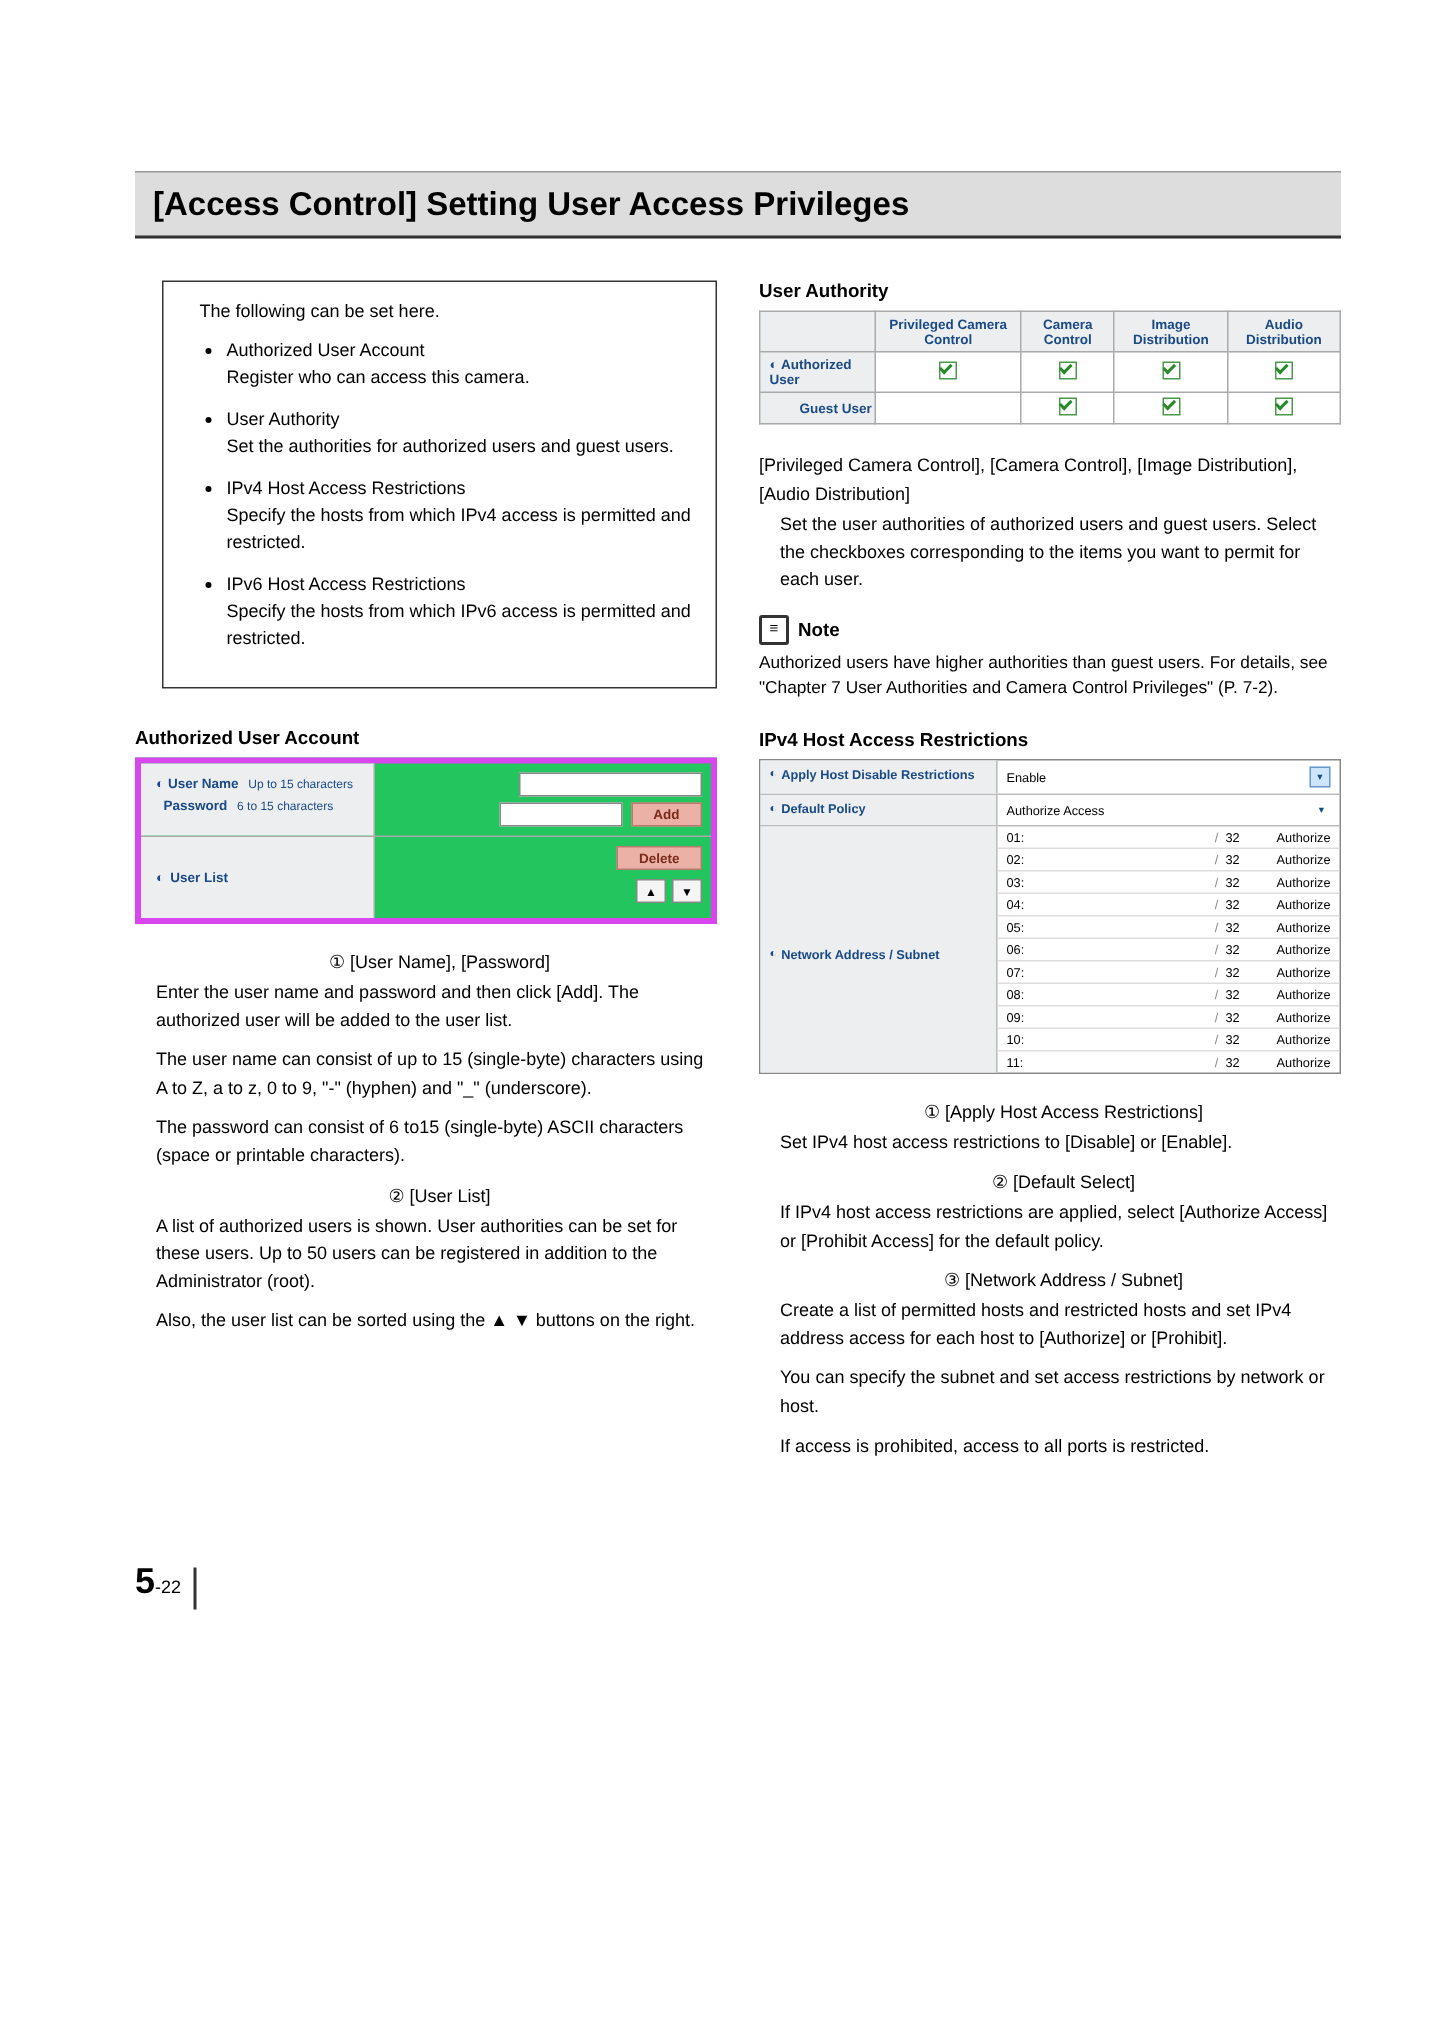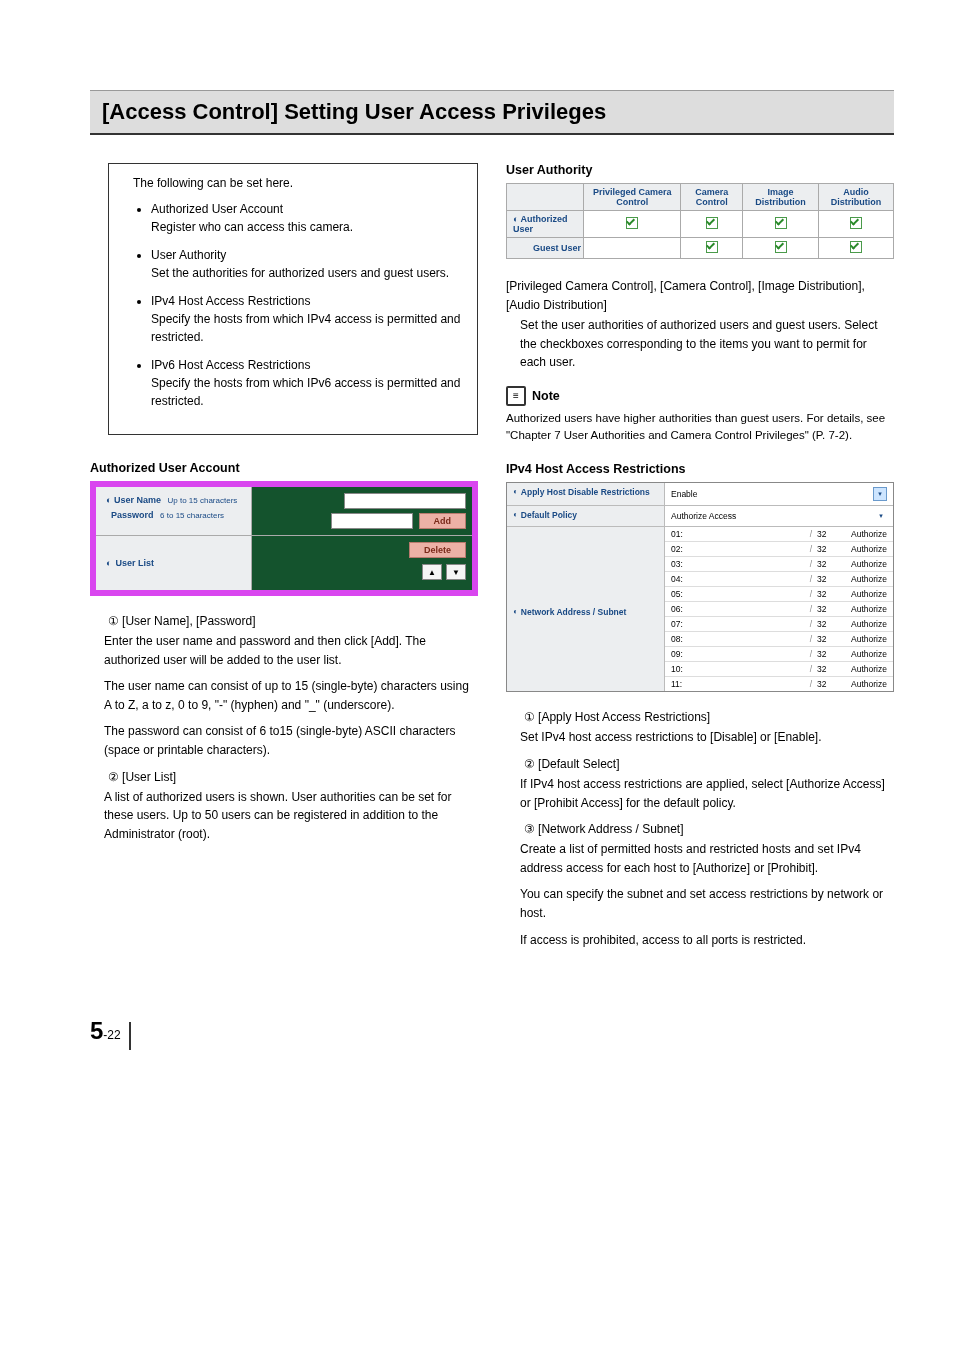--- a/index.html
+++ b/index.html
@@ -6,20 +6,21 @@
     font-family: Arial, Helvetica, sans-serif;
     font-size: 12px;
     color: #000;
     margin: 0;
     padding: 0;
     width: 954px;
     background: #fff;
   }
   .page {
     padding: 90px 60px 40px 90px;
+    margin-top: 24px;
   }
   .title-bar {
     background: #ddd;
     padding: 8px 12px;
     margin-bottom: 28px;
     border-top: 1px solid #999;
     border-bottom: 2px solid #333;
   }
   .title-bar h1 {
     font-size: 22px;
@@ -45,23 +46,23 @@
   .intro-box ul { padding-left: 18px; margin: 8px 0 0 0; }
   .intro-box li { margin-bottom: 10px; }
   .intro-box li span { display:block;font-weight:normal; }
   .intro-box li .bhead { font-weight:normal; }
   .section-heading {
     font-weight: bold;
     font-size: 12.5px;
     margin: 0 0 6px 0;
   }
   .figure {
-    border:6px solid #d946ef;
+    border:4px solid #d946ef;
     margin: 6px 0 16px 0;
-    background:#14532d;
+    background:#22c55e;
     font-size:9px;
   }
   .fig-userform {
     display:flex;
     border-bottom:1px solid #aaa;
   }
   .fig-userform .left {
     background:#eceef0;
     border-right:1px solid #aaa;
     padding:6px 10px;
@@ -81,21 +82,21 @@
   }
   .fig-userlist{display:flex;}
   .fig-userlist .left{background:#eceef0;border-right:1px solid #aaa;padding:22px 10px;color:#1a4a85;font-weight:bold;flex:0 0 135px;display:flex;align-items:center;}
   .fig-userlist .left .icon{color:#1a4a85;margin-right:4px;font-size:9px;}
   .fig-userlist .right{flex:1;padding:6px;display:flex;flex-direction:column;align-items:flex-end;gap:6px;justify-content:flex-start;}
   .sort-btns{display:flex;gap:4px;}
   .sort-btn{border:1px solid #888;background:#f5f5f5;width:18px;height:14px;display:flex;align-items:center;justify-content:center;font-size:8px;}
 
   .enum {display:flex;margin-bottom:2px;}
   .enum .n{flex:0 0 18px;}
-  .enum .t{flex:1;line-height:1.5;}
+  .enum .t{flex:1;line-height:1.5;text-align:center;}
   .body-text{line-height:1.55;margin:0 0 8px 0;}
   .indent{padding-left:14px;}
 
   
   .auth-table{width:100%;border:1px solid #888;border-collapse:collapse;font-size:9px;margin-bottom:18px;}
   .auth-table th,.auth-table td{border:1px solid #aaa;padding:3px 2px;text-align:center;}
   .auth-table th{background:#eceef0;color:#1a4a85;font-weight:bold;}
   .auth-table td.rowhead{background:#eceef0;color:#1a4a85;font-weight:bold;text-align:left;padding-left:6px;}
   .chk{display:inline-block;width:10px;height:10px;border:1px solid #4a9a4a;position:relative;}
   .chk::after{content:"";position:absolute;left:1px;top:-1px;width:3px;height:6px;border-right:2px solid #2a8a2a;border-bottom:2px solid #2a8a2a;transform:rotate(45deg);}
@@ -200,20 +201,21 @@
         </div>
       <p class="body-text indent">Enter the user name and password and then click [Add]. The authorized user will be added to the user list.</p>
       <p class="body-text indent">The user name can consist of up to 15 (single-byte) characters using A to Z, a to z, 0 to 9, "-" (hyphen) and "_" (underscore).</p>
       <p class="body-text indent">The password can consist of 6 to15 (single-byte) ASCII characters (space or printable characters).</p>
 
       <div class="enum">
           <div class="n"></div>
           <div class="t">② [User List]</div>
         </div>
       <p class="body-text indent">A list of authorized users is shown. User authorities can be set for these users. Up to 50 users can be registered in addition to the Administrator (root).</p>
+      <p class="body-text indent">Also, the user list can be sorted using the ▲ ▼ buttons on the right.</p>
     </div>
 
     <div class="col">
       <div class="section-heading">User Authority</div>
       <table class="auth-table">
         <tbody>
             <tr>
           <th></th>
           <th>Privileged Camera Control</th>
           <th>Camera Control</th>

